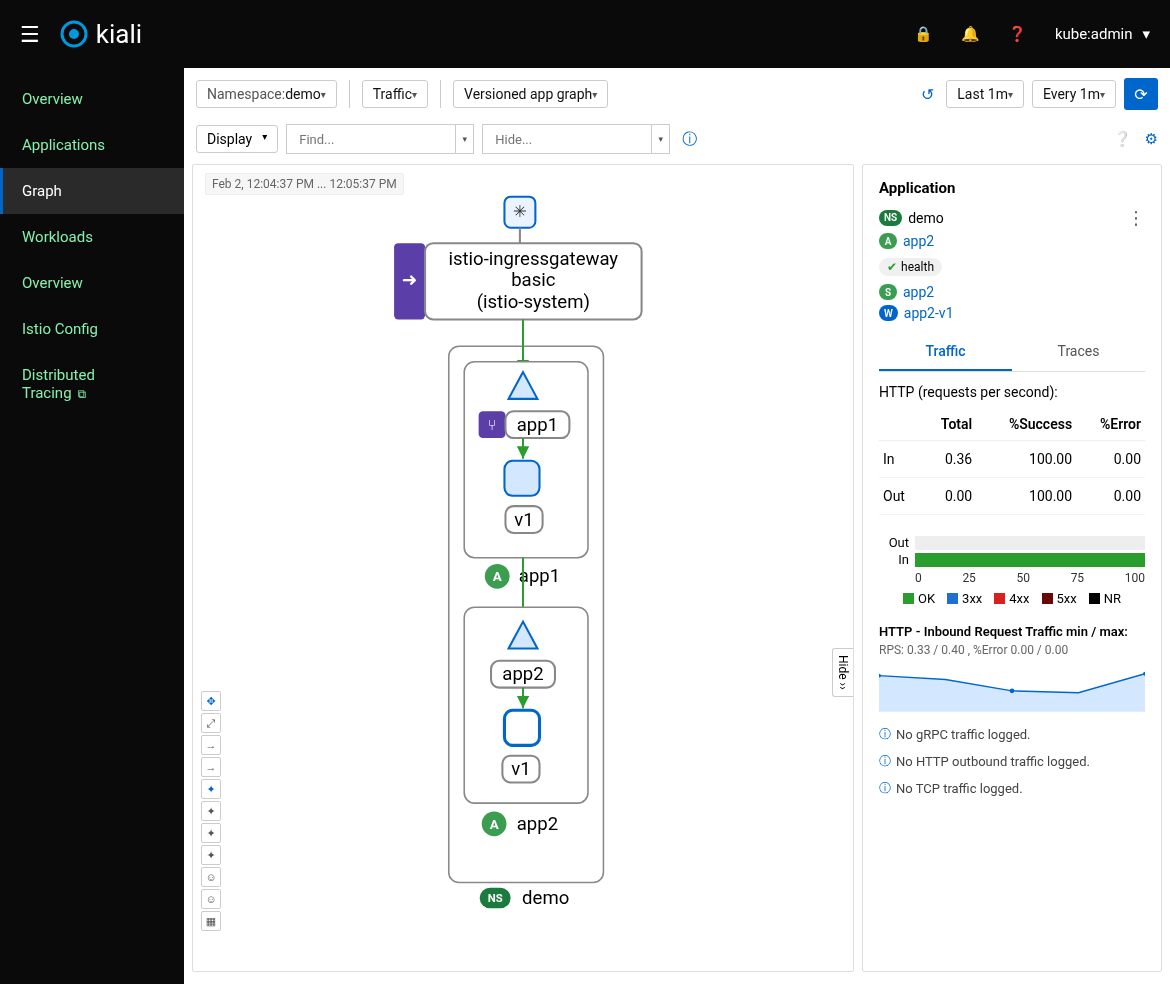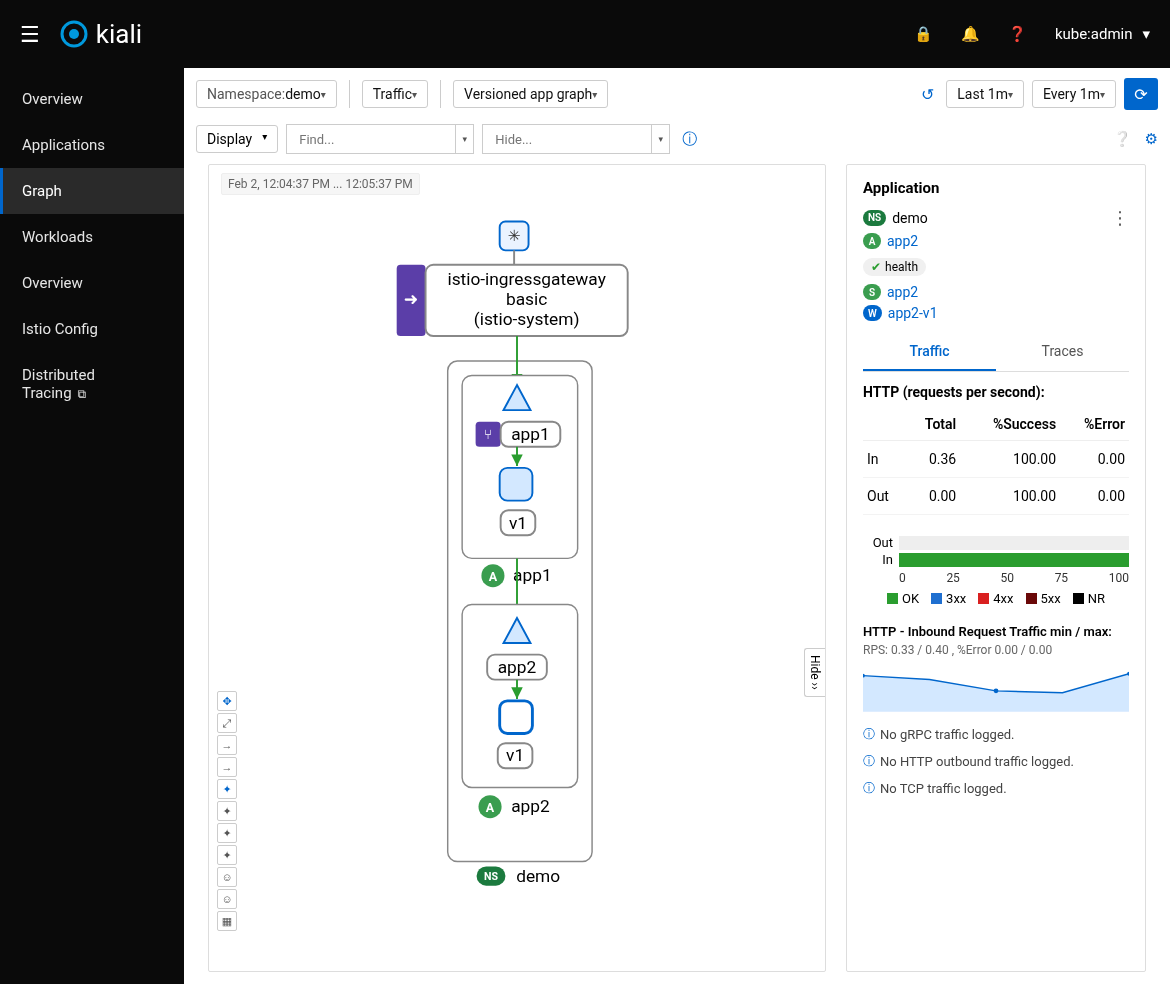--- a/index.html
+++ b/index.html
@@ -6,41 +6,41 @@
 body{background:#fff;width:1170px;height:984px;overflow:hidden}
 .topbar{height:68px;background:#0a0a0a;display:flex;align-items:center;padding:0 20px;color:#fff}
 .hamburger{font-size:22px;cursor:pointer;margin-right:20px}
 .logo{display:flex;align-items:center;gap:8px;font-size:26px;font-weight:400}
 .logo-icon{display:inline-flex}
 .top-right{margin-left:auto;display:flex;align-items:center;gap:28px;font-size:15px}
 .top-right .icon{cursor:pointer;font-size:15px}
 .user-menu{display:flex;align-items:center;gap:10px;cursor:pointer}
 .layout{display:flex;height:916px}
 .sidebar{width:184px;background:#0a0a0a;color:#ccc;padding-top:8px}
-.sidebar-item{padding:14px 22px;cursor:pointer;font-size:15px;color:#e5e5e5}
+.sidebar-item{padding:14px 22px;cursor:pointer;font-size:15px;color:#86efac}
 .sidebar-item.active{background:#2a2a2a;border-left:3px solid #0066cc;padding-left:19px;color:#fff}
 .sidebar-item .ext{margin-left:6px;font-size:12px}
 .main{flex:1;background:#fff;display:flex;flex-direction:column}
 .toolbar{display:flex;align-items:center;padding:10px 12px;gap:8px;border-bottom:none}
 .tb-group{display:flex;align-items:center;border:1px solid #ccc;border-radius:3px;padding:5px 10px;font-size:14px;background:#fff;cursor:pointer;}
 .tb-group .label{color:#555}
 .tb-group .val{color:#111}
 .tb-group .caret{font-size:10px;color:#555}
 .divider{width:1px;height:28px;background:#ccc;margin:0 4px}
 .tb-right{margin-left:auto;display:flex;align-items:center;gap:8px}
 .refresh-btn{background:#0066cc;color:#fff;border-radius:3px;width:34px;height:32px;display:flex;align-items:center;justify-content:center;cursor:pointer}
 .history-icon{color:#0066cc;font-size:16px;margin-right:4px;cursor:pointer}
 .toolbar2{display:flex;align-items:center;padding:4px 12px 10px;gap:8px}
 .display-dd{border:1px solid #ccc;border-radius:3px;padding:5px 10px;font-size:14px;display:flex;align-items:flex-start;gap:10px;cursor:pointer}
 .find-group{display:flex;align-items:center}
 .find-input{border:1px solid #ccc;padding:6px 12px;font-size:13px;width:170px;height:30px}
 .find-dd{border:1px solid #ccc;border-left:none;height:30px;width:18px;display:flex;align-items:center;justify-content:center;cursor:pointer;font-size:9px;color:#555}
 .info-icon{color:#0066cc;font-size:15px;margin-left:4px;cursor:pointer}
 .tb2-right{margin-left:auto;display:flex;gap:8px}
-.content{flex:1;display:flex;padding:0 24px 12px;gap:20px;min-height:0}
+.content{flex:1;display:flex;padding:0 8px 12px;gap:8px;min-height:0}
 .graph-area{flex:1;border:1px solid #ddd;border-radius:2px;position:relative;background:#fff}
 .timestamp{position:absolute;top:8px;left:12px;font-size:12px;color:#666;background:#f6f6f6;padding:3px 6px;border:1px solid #eee;border-radius:2px}
 .graph-controls{position:absolute;left:8px;bottom:40px;display:flex;flex-direction:column;gap:2px}
 .gc-btn{width:20px;height:20px;border:1px solid #ccc;border-radius:2px;background:#fff;display:flex;align-items:center;justify-content:center;font-size:11px;color:#555;cursor:pointer}
 .gc-btn.blue{color:#0066cc}
 .hide-tab{position:absolute;right:0;top:50%;transform:translateY(80px);writing-mode:vertical-rl;background:#fff;border:1px solid #ccc;border-right:none;padding:6px 3px;font-size:12px;cursor:pointer;border-radius:3px 0 0 3px}
 .graph-svg{width:100%;height:100%}
 .node-box{fill:#fff;stroke:#888;stroke-width:2;rx:8}
 .node-text{font-family:inherit;font-size:18px;text-anchor:middle}
 .app-box{fill:#fff;stroke:#888;stroke-width:1.5;rx:10}
@@ -53,21 +53,21 @@
 .b-ns{background:#1b7a3e}
 .b-a{background:#3a9d4f}
 .b-s{background:#3a9d4f}
 .b-w{background:#0066cc}
 .link{color:#0066cc;cursor:pointer}
 .health-chip{background:#f0f0f0;border-radius:12px;padding:2px 8px;display:inline-flex;align-items:center;gap:4px;font-size:12px;margin:4px 0 8px}
 .kebab{margin-left:auto;cursor:pointer;color:#555;font-size:18px}
 .tabs{display:flex;border-bottom:1px solid #ddd;margin:12px 0}
 .tab{flex:1;text-align:center;padding:10px 0;cursor:pointer;color:#555}
 .tab.active{color:#0066cc;border-bottom:2px solid #0066cc;font-weight:500}
-.section-title{font-weight:700;margin:4px 0 8px;font-size:14px}
+.section-title{font-weight:400;margin:4px 0 8px;font-size:14px}
 table{width:100%;border-collapse:collapse;font-size:14px}
 th{text-align:right;padding:8px 4px;font-weight:600;border-bottom:1px solid #eee}
 th:first-child{text-align:left}
 td{padding:10px 4px;text-align:right;border-bottom:1px solid #f3f3f3}
 td:first-child{text-align:left}
 .stacked-bar{margin-top:20px}
 .sb-row{display:flex;align-items:center;gap:6px;font-size:13px;margin-bottom:2px}
 .sb-label{width:30px;text-align:right}
 .sb-bar{flex:1;height:14px;background:#eee}
 .sb-bar.ok{background:#2a9d2f}

